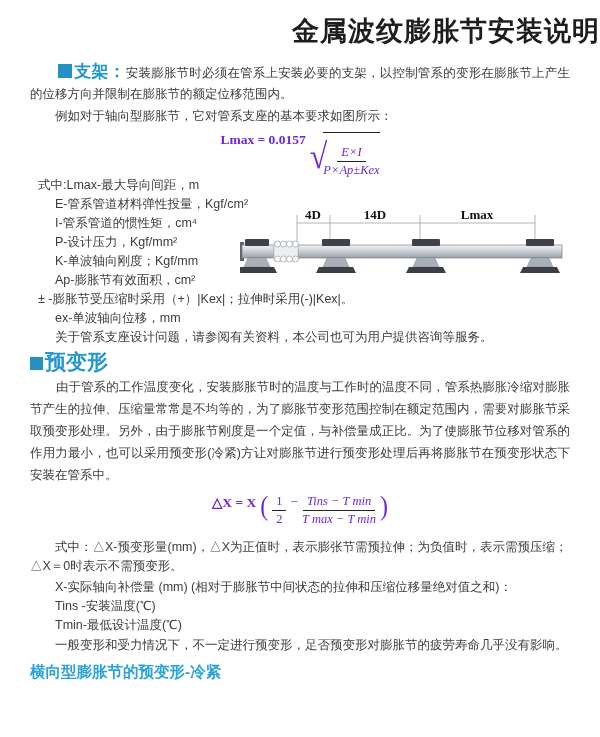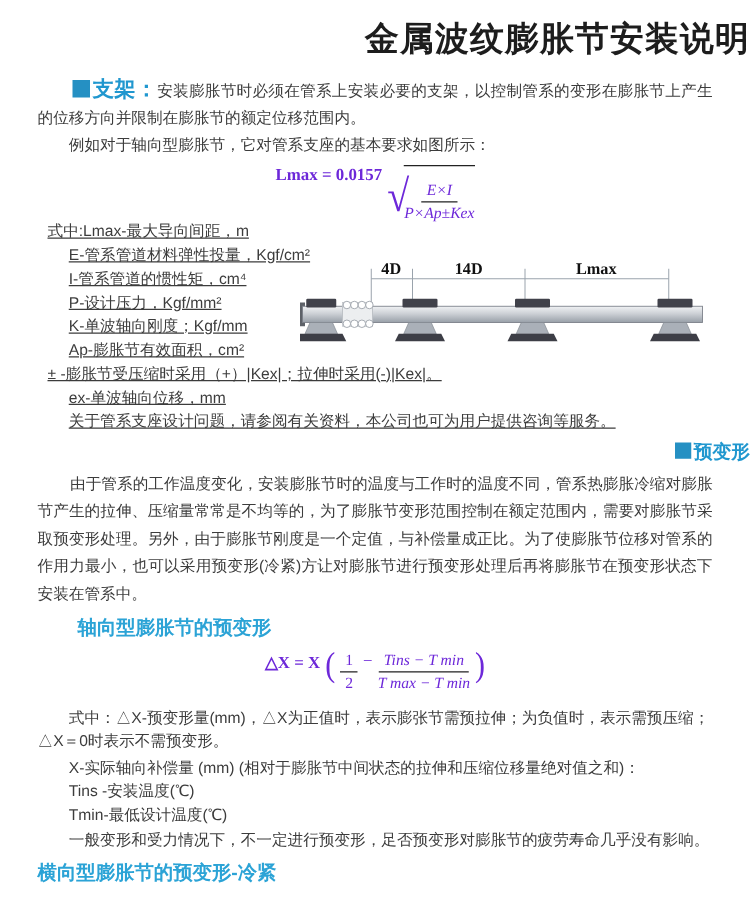--- a/index.html
+++ b/index.html
@@ -52,31 +52,30 @@
   .frac.upright{font-style:normal;}
   .rooted{border-top:1.5px solid #222;padding-top:12px;}
   .big-paren{
     font-size:24px;font-weight:400;line-height:1;
     transform:scaleY(1.15);font-family:"Liberation Serif",serif;
   }
   .f2{margin:8px 0 6px;height:38px;}
 
   
   .defs{margin-left:38px;line-height:19px;}
-  .def{white-space:nowrap;text-decoration:underline;}
+  .def{white-space:nowrap;}
   .def.sub{margin-left:17px;}
   .def.last{margin-left:17px;}
 
   
   .diagram{position:absolute;left:240px;top:192px;width:330px;height:88px;}
 
   .sec-head2{
-    margin:4px 0 0 30px;color:#2097cf;font-size:15px;font-weight:bold;
+    margin:4px 0 0 30px;color:#2097cf;font-size:21px;font-weight:bold;
     line-height:22px;
-    text-align:right;
   }
   .sec-head2 .sq{width:13px;height:13px;}
   .body-just{margin-top:3px;text-align:justify;text-indent:26px;line-height:22px;}
 
   .sub-head{
     margin:6px 0 0 62px;color:#2ba3d6;font-size:15.5px;font-weight:bold;
     line-height:21px;
   }
   .sub-head.lateral{margin-left:30px;}
 
@@ -180,21 +179,20 @@
         <polygon points="291,53 309,53 313,62 287,62" fill="#aab0b8" stroke="#7d838c" stroke-width="0.5"></polygon>
         <polygon points="283,62 317,62 320,68 280,68" fill="#3d3e46"></polygon>
       </g>
     </g>
   </svg>
 
   <p class="sec-head2"><span class="sq"></span><span>预变形</span></p>
 
   <p class="para body-just">由于管系的工作温度变化，安装膨胀节时的温度与工作时的温度不同，管系热膨胀冷缩对膨胀节产生的拉伸、压缩量常常是不均等的，为了膨胀节变形范围控制在额定范围内，需要对膨胀节采取预变形处理。另外，由于膨胀节刚度是一个定值，与补偿量成正比。为了使膨胀节位移对管系的作用力最小，也可以采用预变形(冷紧)方让对膨胀节进行预变形处理后再将膨胀节在预变形状态下安装在管系中。</p>
 
-  <h3 class="sub-head">轴向型膨胀节的预变形</h3>
 
   <div class="formula f2">
     <span class="f-bold">△X = X</span>
     <span class="big-paren">(</span>
     <span class="frac upright">
       <span class="num">1</span>
       <span class="den">2</span>
     </span>
     <span>−</span>
     <span class="frac">

